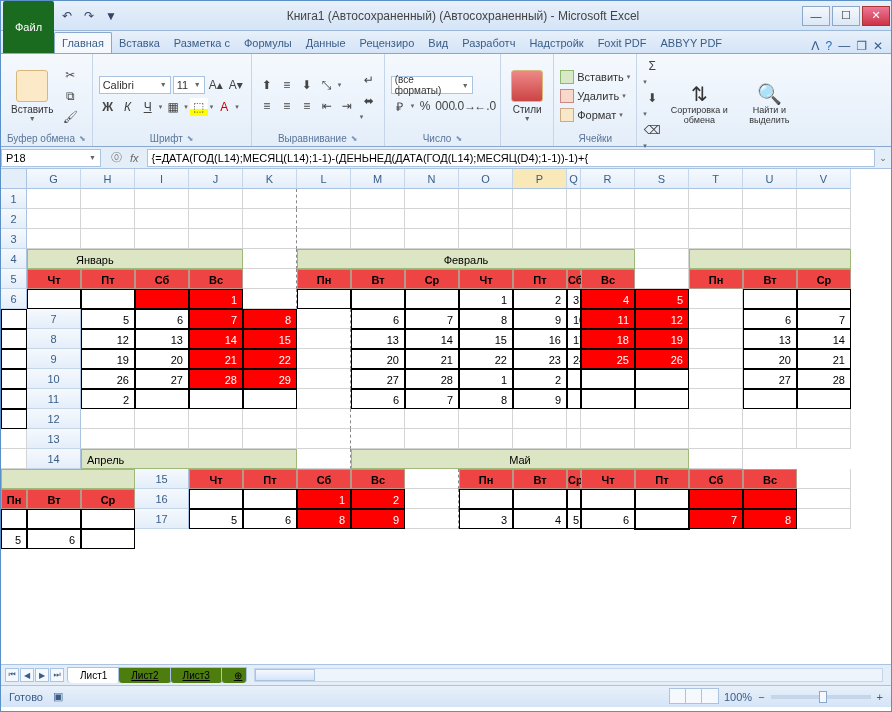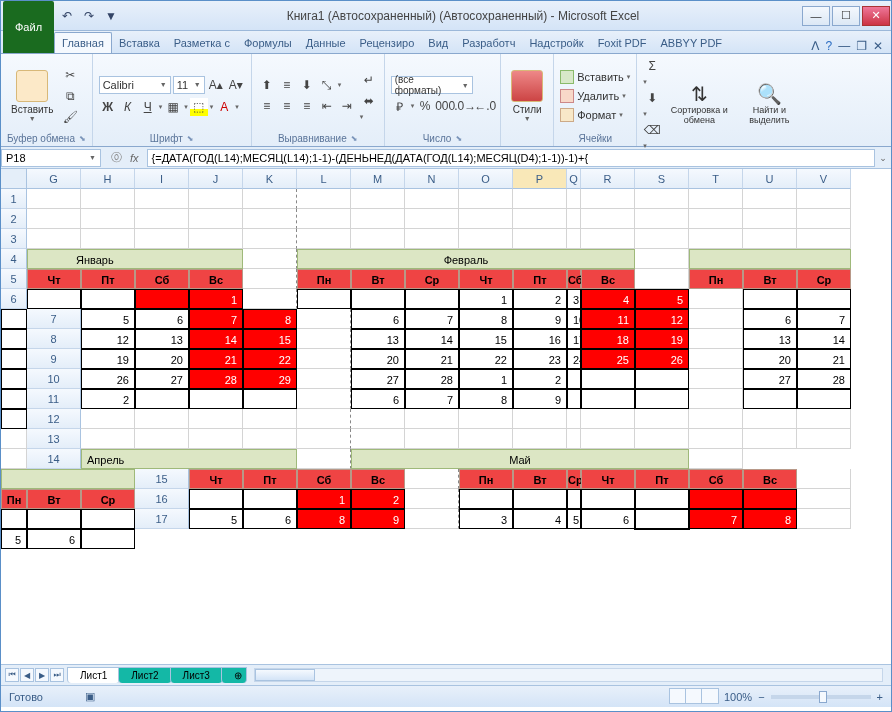--- a/index.html
+++ b/index.html
@@ -50,24 +50,24 @@
 .day-hdr { background: #ef4444; border: 1px solid #b89888; text-align: center; font-weight: bold; line-height: 20px; }
 .dc { border: 1px solid #000; text-align: right; padding: 0 5px; line-height: 20px; background: #fff; }
 .dc.red { background: #ff0000; color: #fff; }
 .dc.empty { background: #fff; }
 .vdash { border-right: 1px dashed #888; }
 .cursor-cell { outline: 2px solid #000; outline-offset: -1px; }
 .sheettabs { height: 21px; background: #e4eef9; border-top: 1px solid #a9c3e0; display: flex; align-items: center; font-size: 11px; }
 .sheettabs .nav { display: flex; gap: 1px; padding: 0 4px; }
 .sheettabs .nav span { width: 14px; height: 14px; border: 1px solid #a9c3e0; background: #f5f9fe; display: inline-flex; align-items: center; justify-content: center; font-size: 8px; color: #3a5d87; }
 .sheettabs .stab { padding: 2px 12px; background: #fff; border: 1px solid #a9c3e0; border-bottom: none; border-radius: 0 0 4px 4px; margin: 0 -1px; font-size: 10px; }
-.sheettabs .stab.inactive { background: #14b8a6; }
+.sheettabs .stab.inactive { background: #4d7c0f; text-decoration: underline; }
 .sheettabs .scroll { flex: 1; margin: 0 8px; height: 14px; background: #eef4fb; border: 1px solid #c5d6ea; position: relative; }
 .sheettabs .scroll .thumb { position: absolute; left: 0; top: 0; bottom: 0; width: 60px; background: linear-gradient(#f5f9fe,#d4e4f7); border: 1px solid #a9c3e0; }
-.statusbar { height: 22px; background: linear-gradient(#e8f0fa,#d4e4f7); border-top: 1px solid #a9c3e0; display: flex; align-items: center; font-size: 11px; color: #3a5d87; padding: 0 8px; gap: 32px; }
+.statusbar { height: 22px; background: linear-gradient(#e8f0fa,#d4e4f7); border-top: 1px solid #a9c3e0; display: flex; align-items: center; font-size: 11px; color: #3a5d87; padding: 0 8px; }
 .statusbar .zoom { margin-left: auto; display: flex; align-items: center; gap: 6px; }
 .statusbar .slider { width: 100px; height: 4px; background: #c5d6ea; position: relative; }
 .statusbar .slider .th { position: absolute; left: 48px; top: -4px; width: 8px; height: 12px; background: #f5f9fe; border: 1px solid #8aa8ce; }
 .viewbtns span { width: 18px; height: 16px; border: 1px solid #a9c3e0; background: #f5f9fe; display: inline-block; margin: 0 -1px; }
 </style>
 </head>
 <body>
 
 <div class="titlebar">
   <span class="ql">⊞</span>

